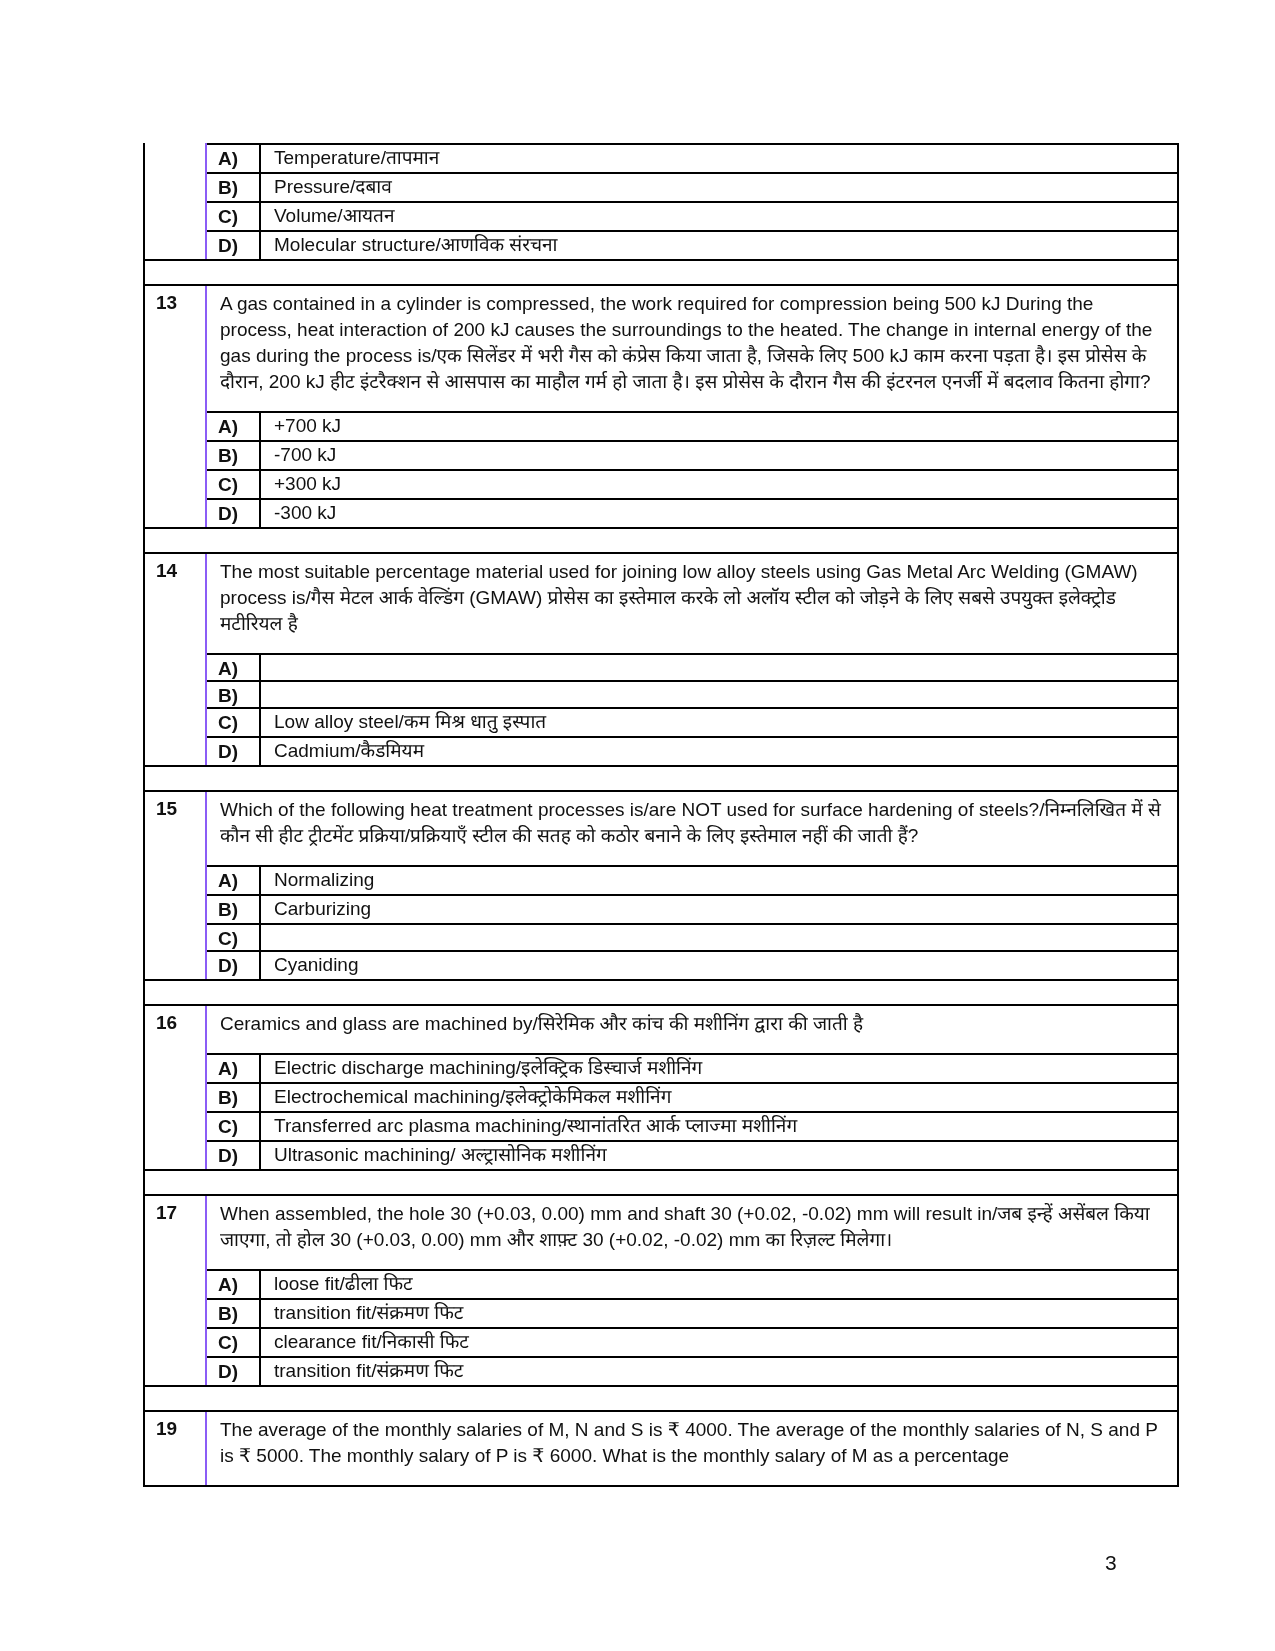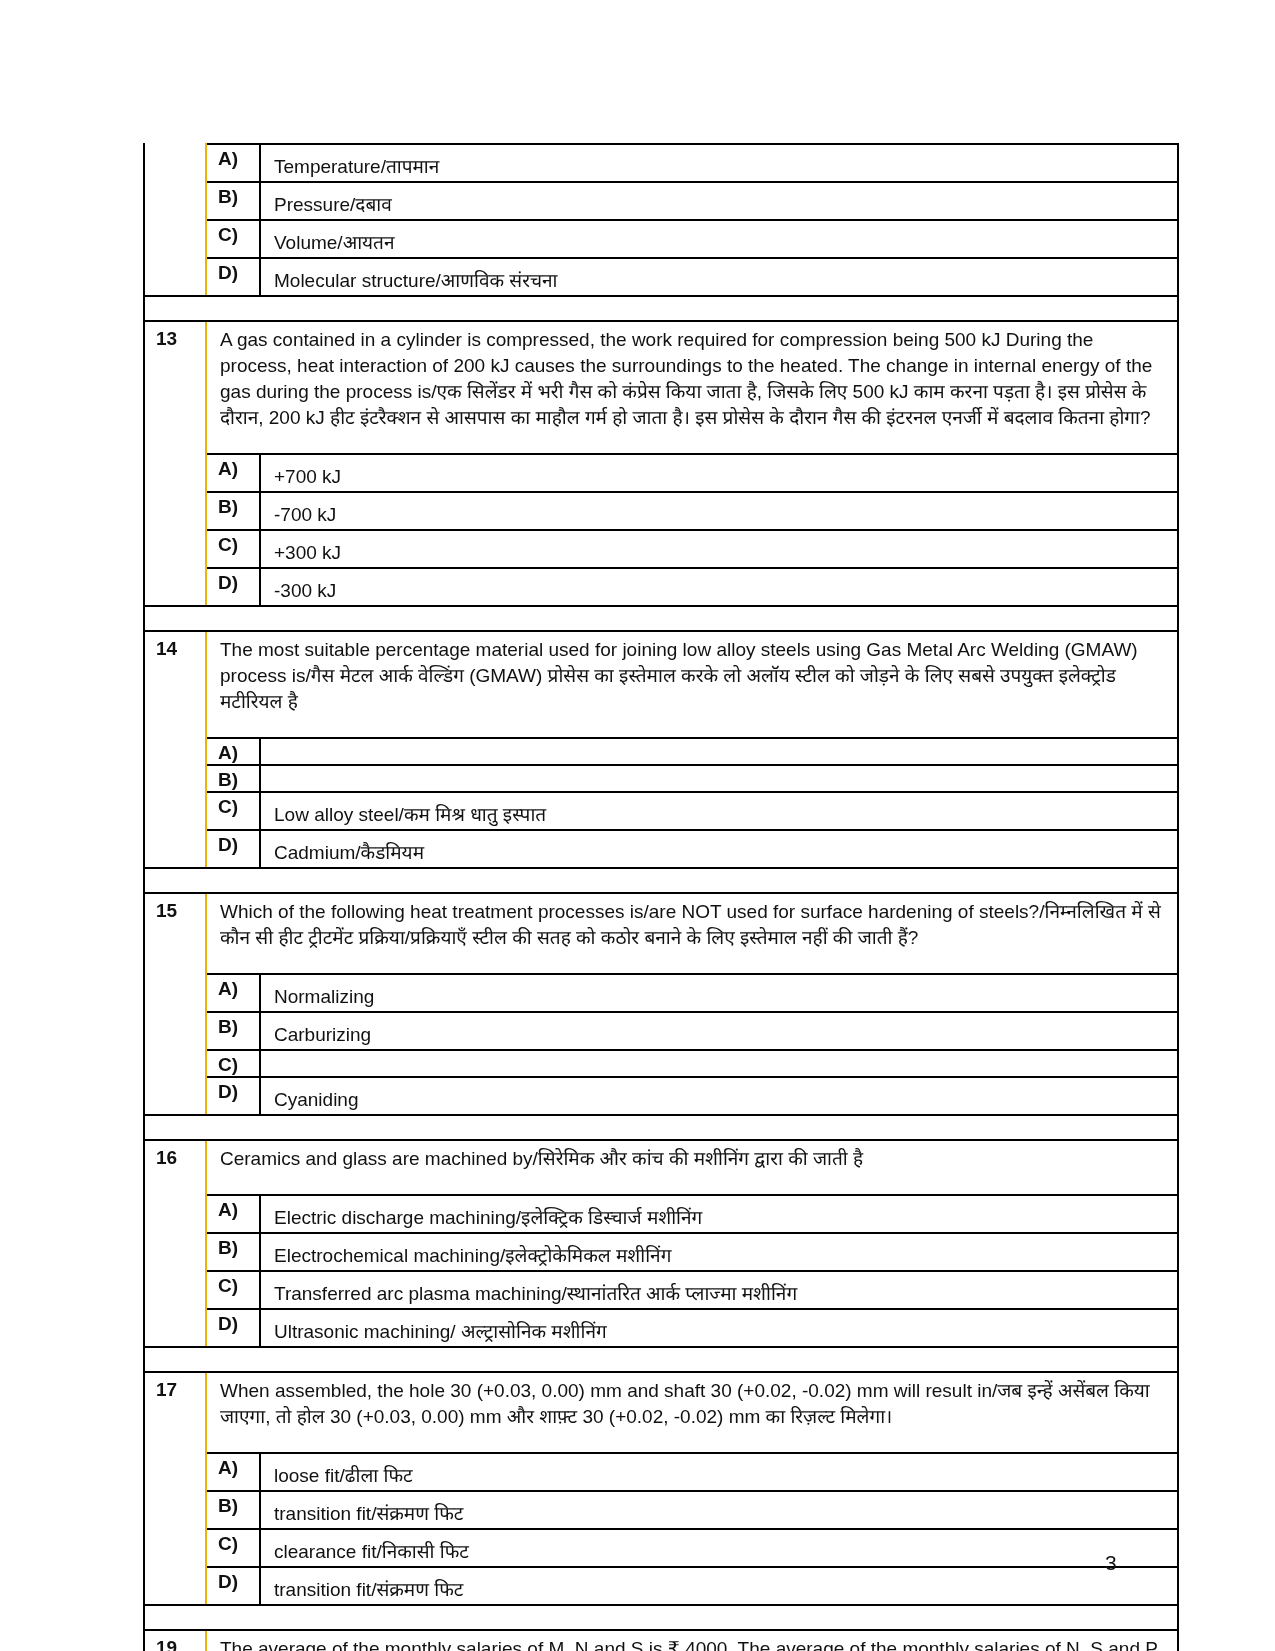--- a/index.html
+++ b/index.html
@@ -34,35 +34,35 @@
   .spacer {
     height: 23px;
     box-sizing: border-box;
     border-left: 2px solid #000;
     border-right: 2px solid #000;
   }
   .num {
     width: 62px;
     flex: 0 0 62px;
     box-sizing: border-box;
-    border-right: 2px solid #eab308;
+    border-right: 2px solid #8b5cf6;
     font-weight: bold;
     font-size: 19px;
     padding: 6px 0 0 11px;
   }
   .content {
     flex: 1 1 auto;
     display: flex;
     flex-direction: column;
     min-width: 0;
   }
   .qtext {
     font-size: 19px;
     line-height: 26px;
-    padding: 5px 14px 22px 13px;
+    padding: 5px 14px 16px 13px;
   }
   .opt-row {
     display: flex;
     align-items: stretch;
     min-height: 27px;
     border-top: 2px solid #000;
     box-sizing: border-box;
   }
   .qblock.continued .opt-row:first-child { border-top: 2px solid #000; }
   .opt-letter {
@@ -70,21 +70,21 @@
     flex: 0 0 54px;
     box-sizing: border-box;
     border-right: 2px solid #000;
     font-weight: bold;
     font-size: 19px;
     padding: 3px 0 0 11px;
   }
   .opt-text {
     flex: 1 1 auto;
     font-size: 19px;
-    padding: 10px 10px 2px 13px;
+    padding: 1px 10px 2px 13px;
     line-height: 24px;
   }
   #page-number {
     position: absolute;
     left: 1105px;
     top: 1551px;
     font-size: 21px;
   }
 </style>
 </head>

